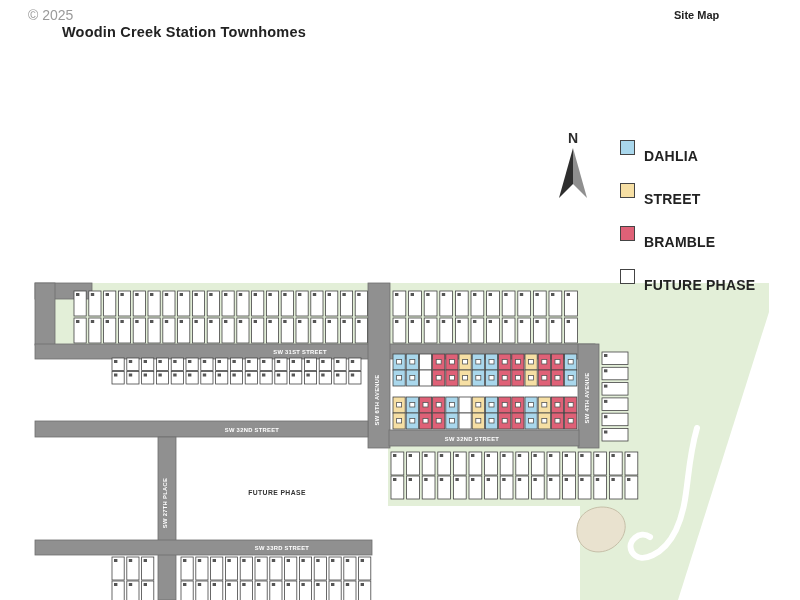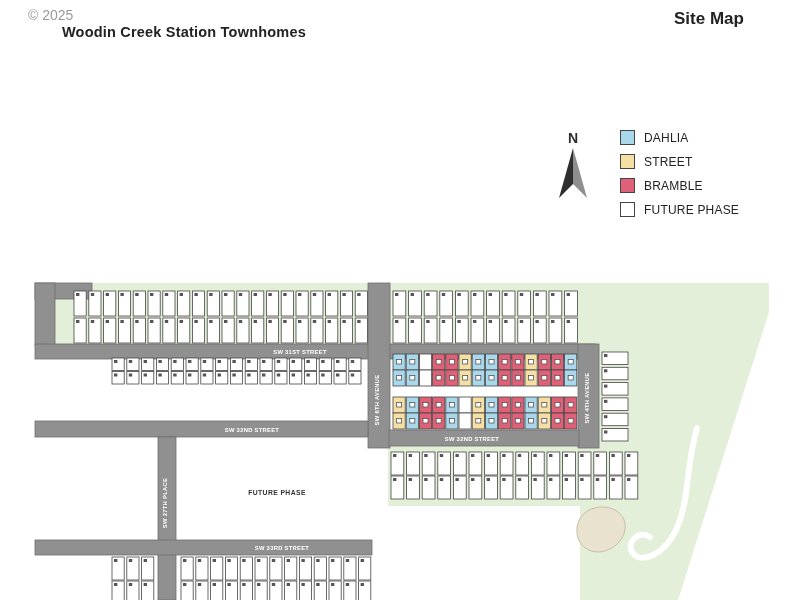--- a/index.html
+++ b/index.html
@@ -7,28 +7,28 @@
     width:800px;height:600px;position:relative;overflow:hidden;
     background:#ffffff;font-family:"Liberation Sans",sans-serif;
   }
   .watermark{
     position:absolute;left:28px;top:7px;font-size:14px;color:#9a9a9a;z-index:1;
   }
   .page-title{
     position:absolute;left:46px;top:8px;font-size:14.5px;font-weight:bold;color:#222;z-index:2;letter-spacing:.2px;
   }
   .page-subtitle{
-    position:absolute;left:674px;top:9px;font-size:17px;font-weight:bold;color:#222;z-index:2;
+    position:absolute;left:674px;top:9px;font-size:11px;font-weight:bold;color:#222;z-index:2;
   }
   .compass{position:absolute;left:552px;top:130px;width:42px;text-align:center;z-index:2;}
   .compass .n{font-size:14px;font-weight:bold;color:#2b2b2b;}
   .legend{position:absolute;left:620px;top:130px;z-index:2;}
   .legend-row{display:flex;align-items:center;margin-bottom:9px;}
   .legend-swatch{width:15px;height:15px;border:1.5px solid #444;margin-right:9px;background:#fff;box-sizing:border-box;}
-  .legend-label{font-size:12px;font-weight:normal;color:#222;letter-spacing:.2px;}
+  .legend-label{font-size:14px;font-weight:bold;color:#222;letter-spacing:.2px;margin-top:18px;}
   #map-svg{position:absolute;left:0;top:0;z-index:0;}
   .street-label{
     font-family:"Liberation Sans",sans-serif;font-size:5.8px;font-weight:bold;
     fill:#ffffff;letter-spacing:.3px;
   }
   .area-label{
     font-family:"Liberation Sans",sans-serif;font-size:6.8px;font-weight:bold;
     fill:#333;letter-spacing:.4px;
   }
 </style>

